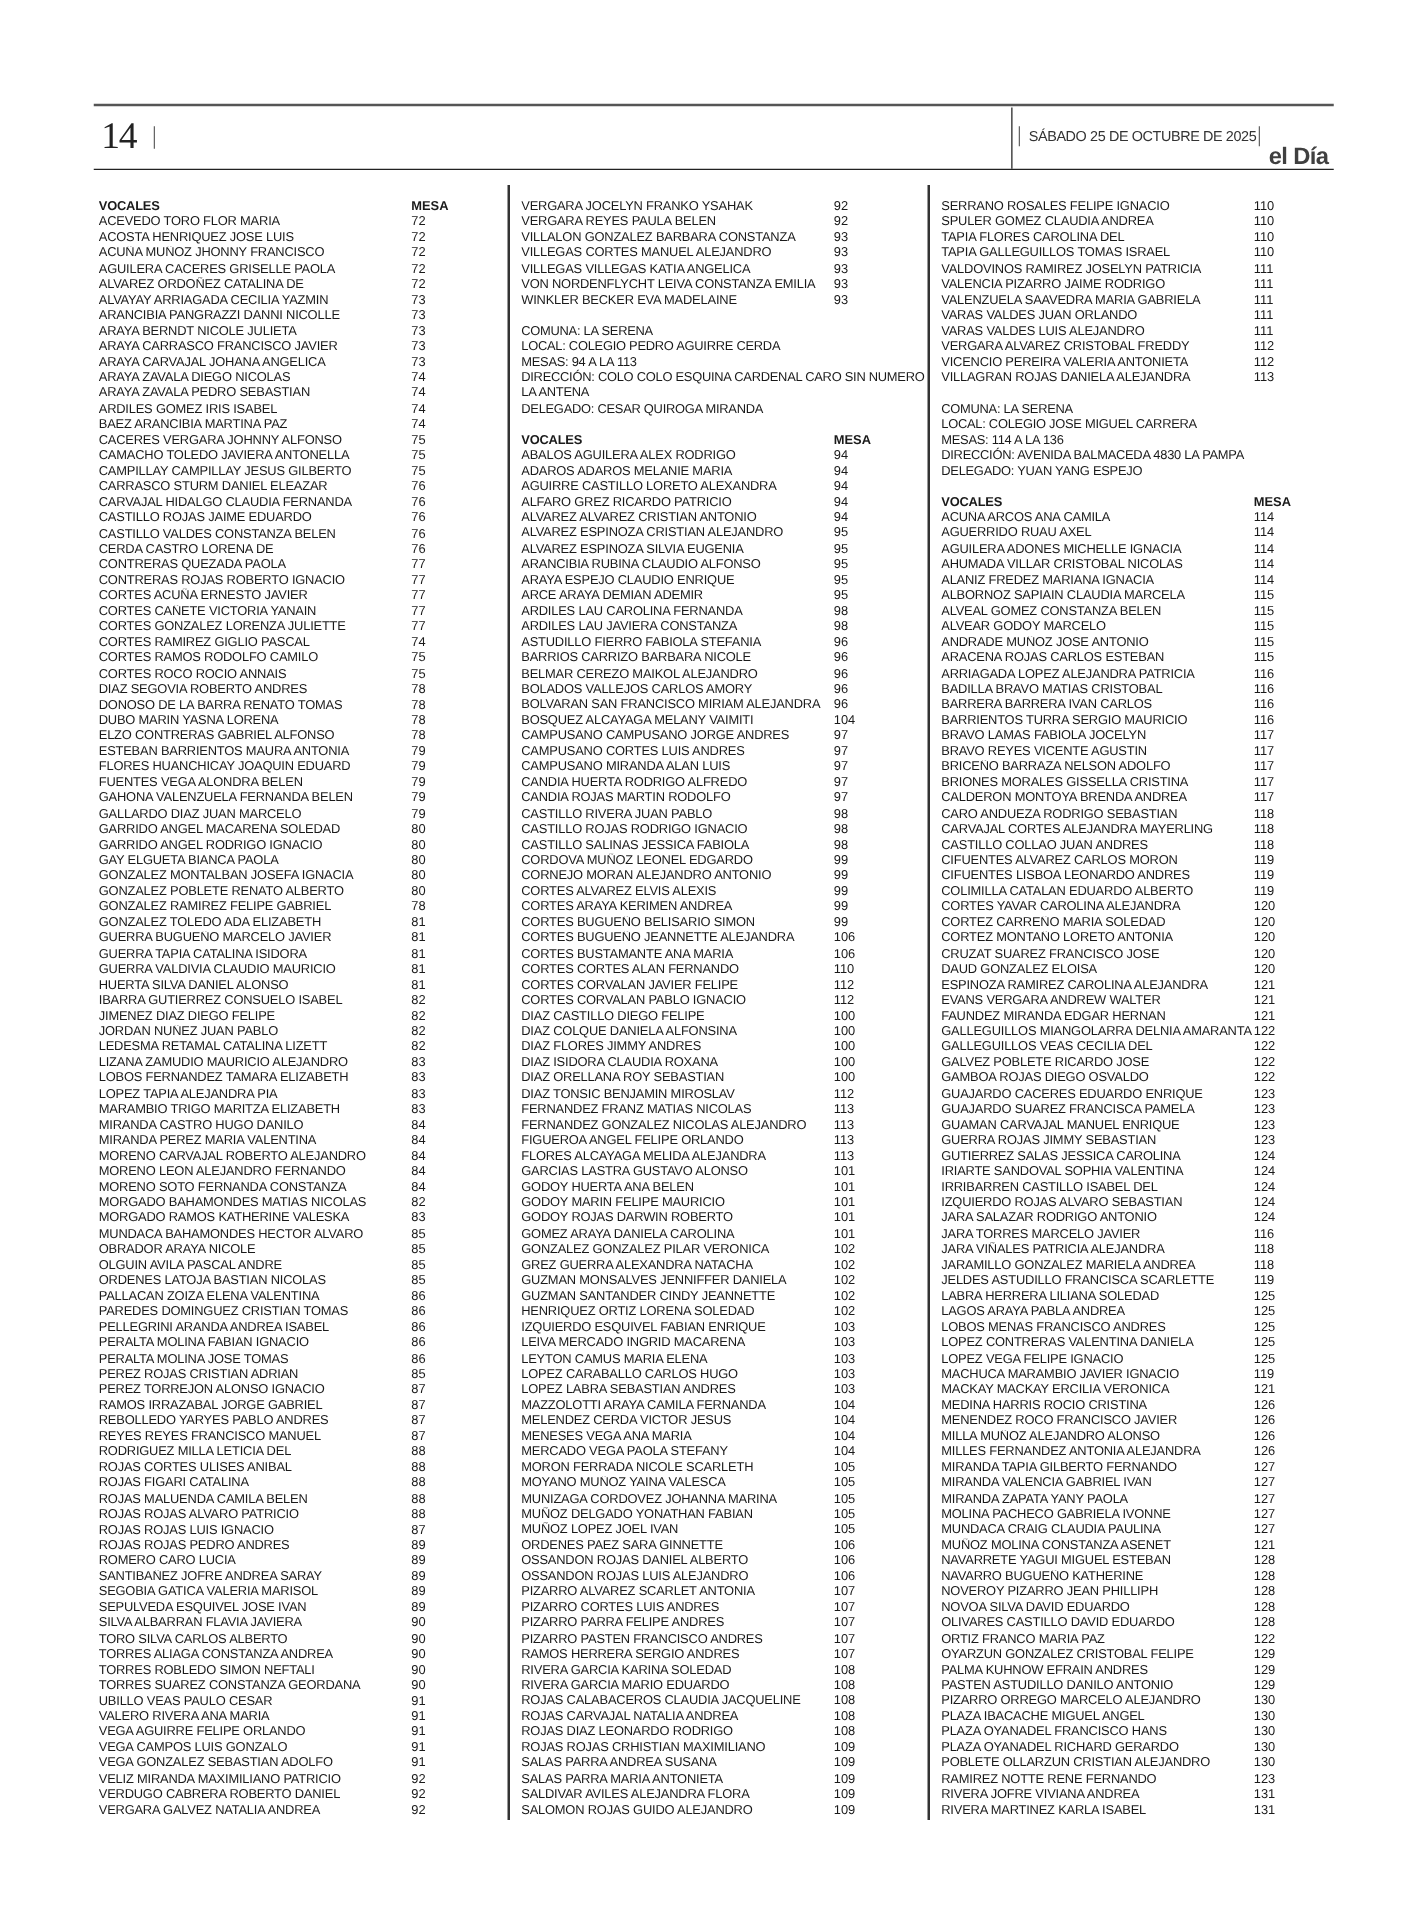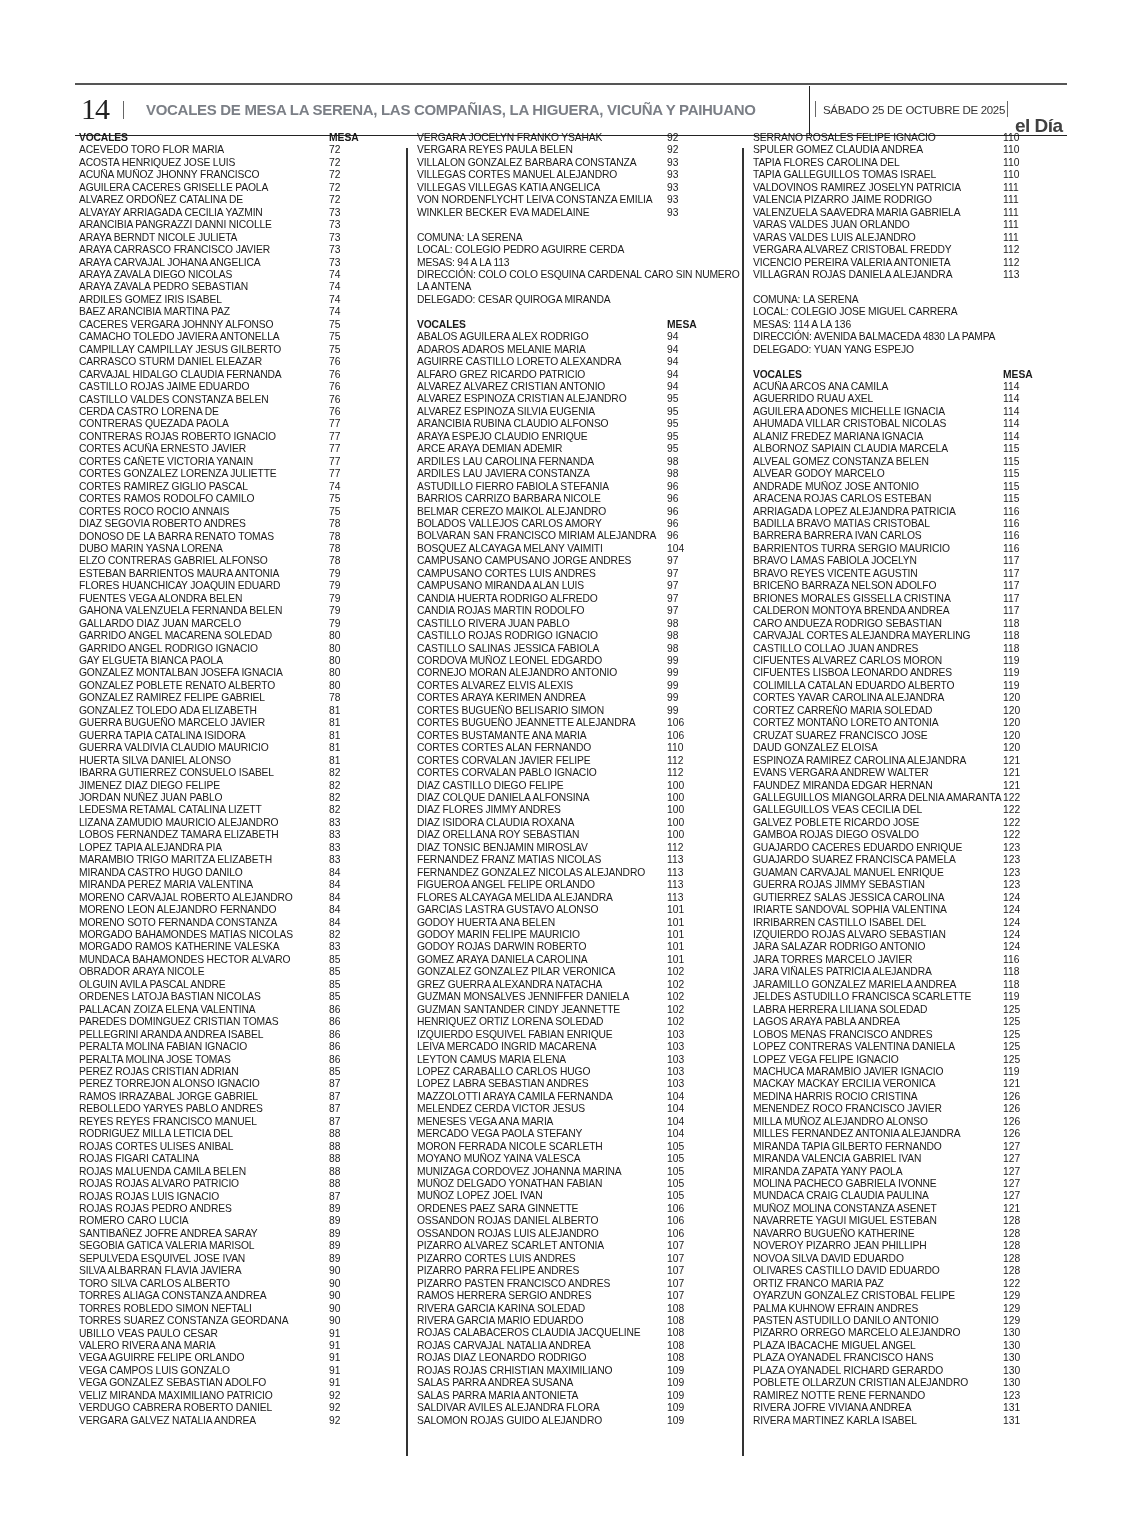--- a/index.html
+++ b/index.html
@@ -8,21 +8,21 @@
   .botline{position:absolute;left:75px;top:135px;width:992px;height:1px;background:#222;}
   .header{position:absolute;left:75px;top:86px;width:992px;height:64px;}
   .pagenum{position:absolute;left:6px;top:6px;font-family:"Liberation Serif",serif;font-size:30px;color:#222;letter-spacing:-1px;}
   .sep1{position:absolute;left:48px;top:15px;width:1px;height:18px;background:#666;}
   .title{position:absolute;left:71px;top:15px;font-size:15px;font-weight:bold;color:#7b7f86;letter-spacing:-0.3px;white-space:nowrap;}
   .vdiv{position:absolute;left:734px;top:0;width:1px;height:49px;background:#222;}
   .sep2{position:absolute;left:740px;top:15px;width:1px;height:16px;background:#666;}
   .date{position:absolute;left:748px;top:18px;font-size:11.5px;color:#333;white-space:nowrap;letter-spacing:-0.3px;}
   .sep3{position:absolute;left:932px;top:15px;width:1px;height:16px;background:#666;}
   .brand{position:absolute;left:940px;top:29px;font-size:19px;font-weight:bold;color:#404040;white-space:nowrap;letter-spacing:-0.5px;}
-  .col{position:absolute;top:132px;font-size:10.3px;line-height:12.45px;}
+  .col{position:absolute;top:160px;font-size:10.3px;line-height:12.45px;}
   .col1{left:79px;width:285px;}
   .col2{left:417px;width:300px;}
   .col3{left:753px;width:290px;}
   .rule{position:absolute;width:2px;background:#333;}
   .rule1{left:406px;top:148px;height:1308px;}
   .rule2{left:742px;top:148px;height:1308px;}
   .row{display:flex;white-space:nowrap;}
   .row .n{flex:1;overflow:hidden;letter-spacing:-0.15px;}
   .col1 .row .m{width:35px;}
   .col2 .row .m{width:50px;}
@@ -31,21 +31,20 @@
   .info{font-weight:normal;white-space:nowrap;letter-spacing:-0.2px;}
   .gap{height:12.45px;}
 </style>
 </head>
 <body>
 
 <div class="topline"></div>
 <div class="header">
   <div class="pagenum">14</div>
   <div class="sep1"></div>
-  <div class="title">VOCALES DE MESA LA SERENA, LAS COMPAÑIAS, LA HIGUERA, VICUÑA Y PAIHUANO</div>
   <div class="vdiv"></div>
   <div class="sep2"></div>
   <div class="date">SÁBADO 25 DE OCTUBRE DE 2025</div>
   <div class="sep3"></div>
   <div class="brand">el Día</div>
 </div>
 <div class="botline"></div>
 
 <div class="rule rule1"></div>
 <div class="rule rule2"></div>

